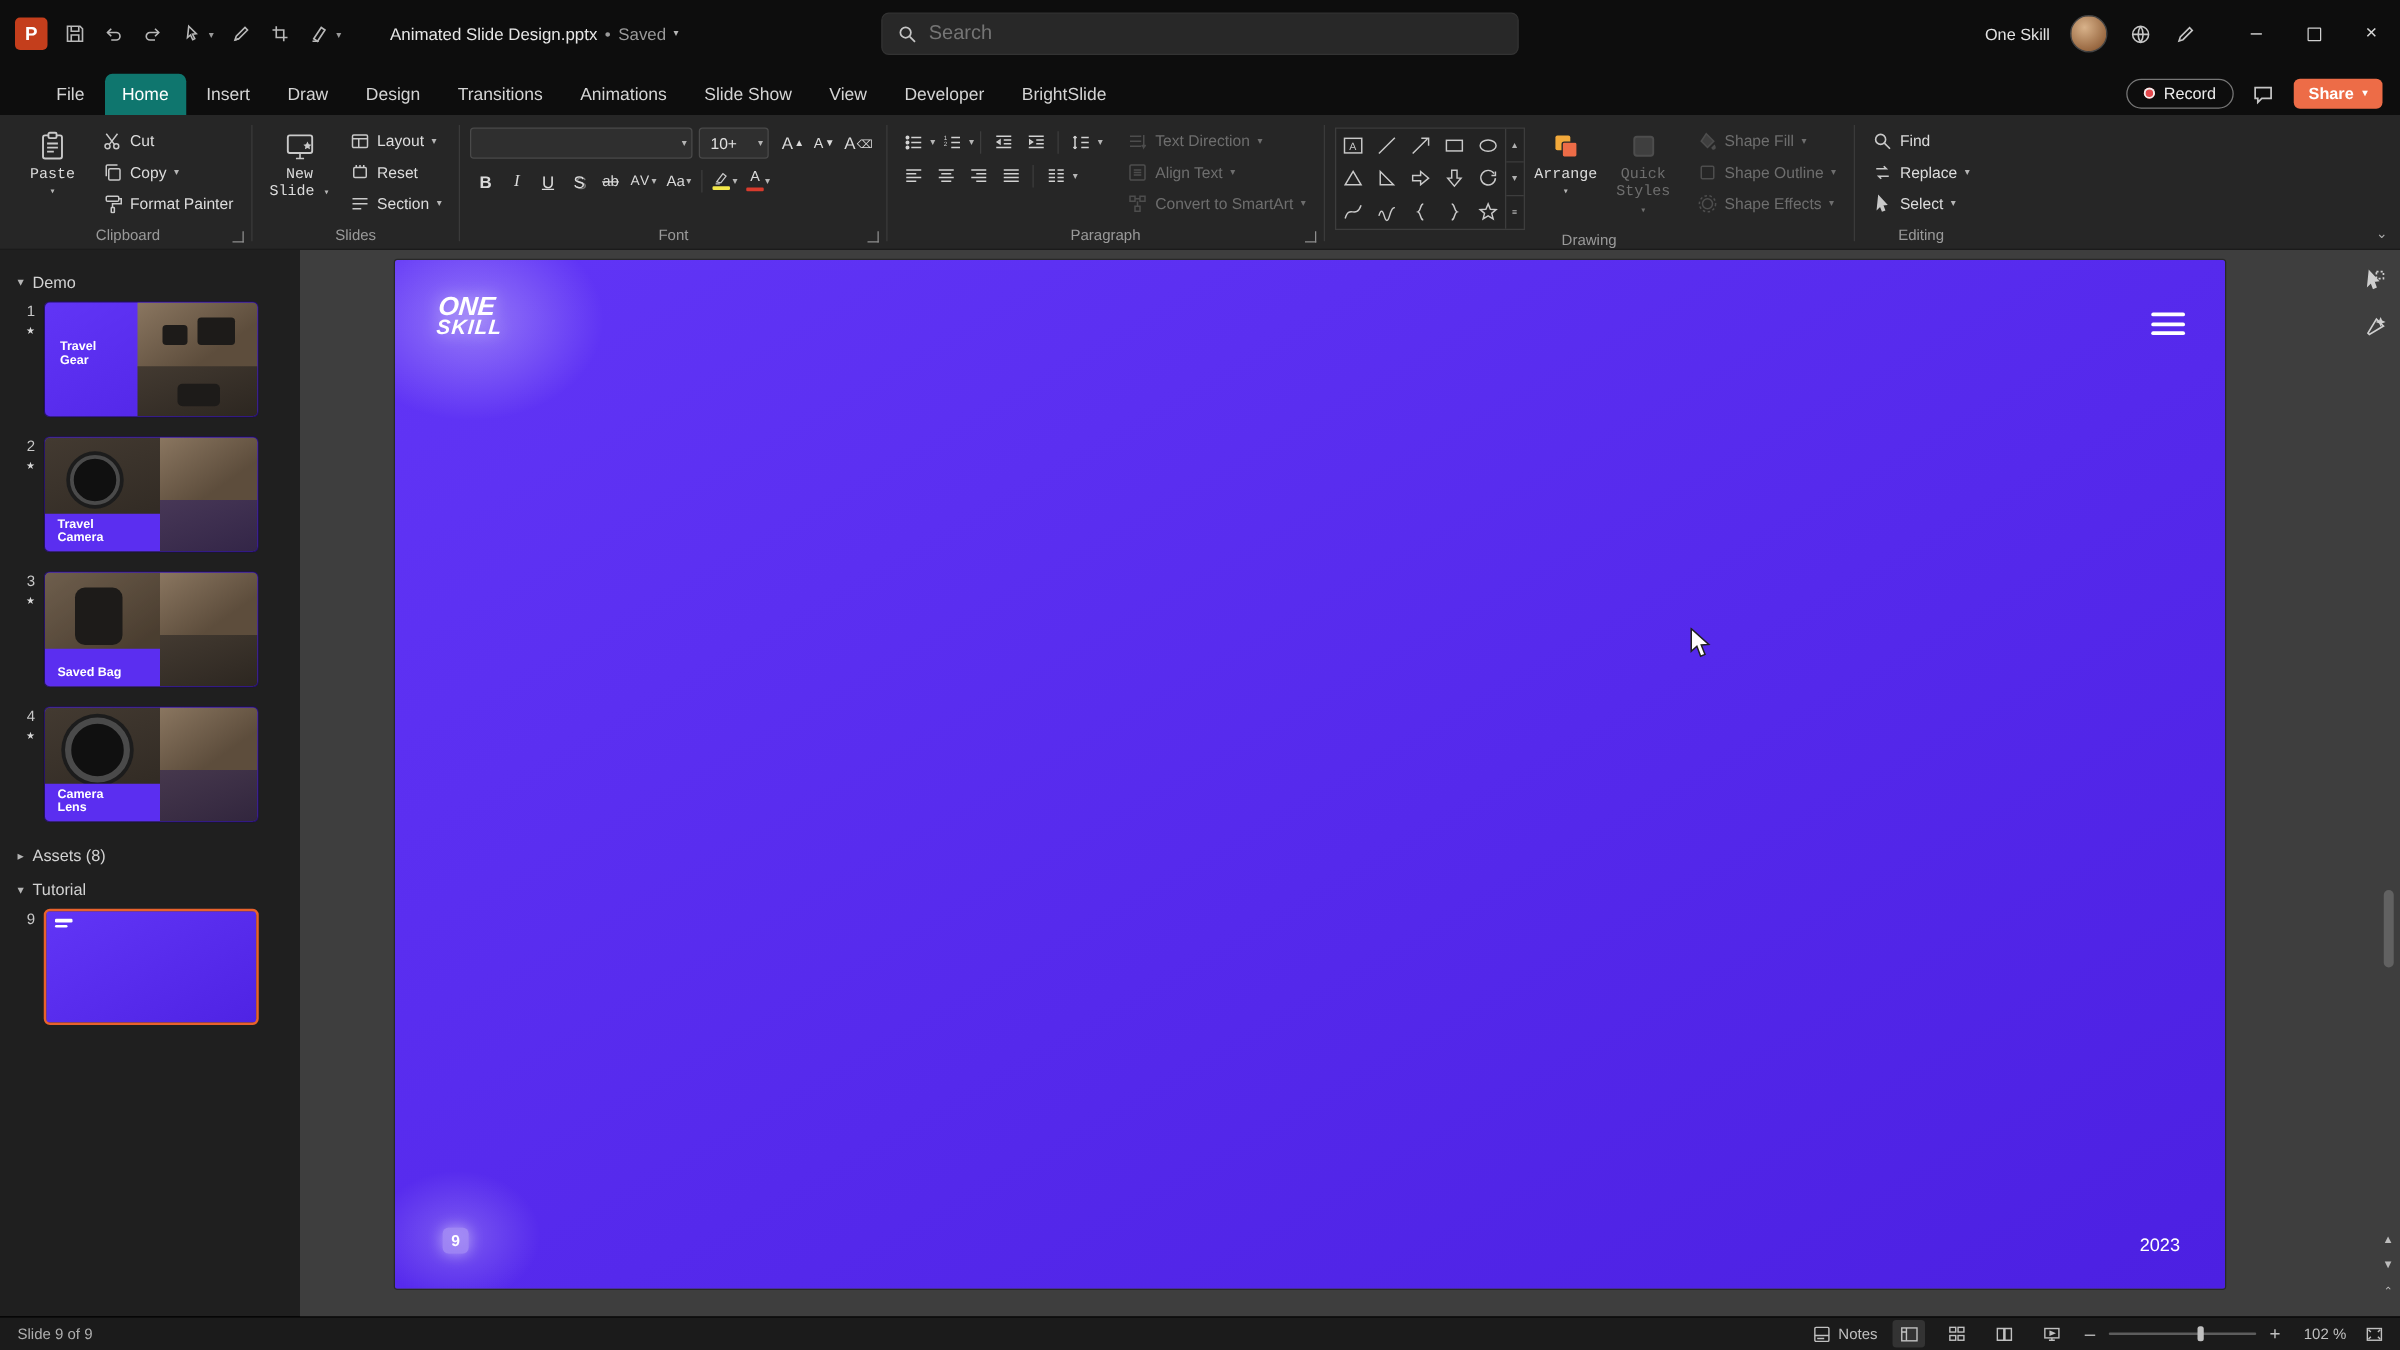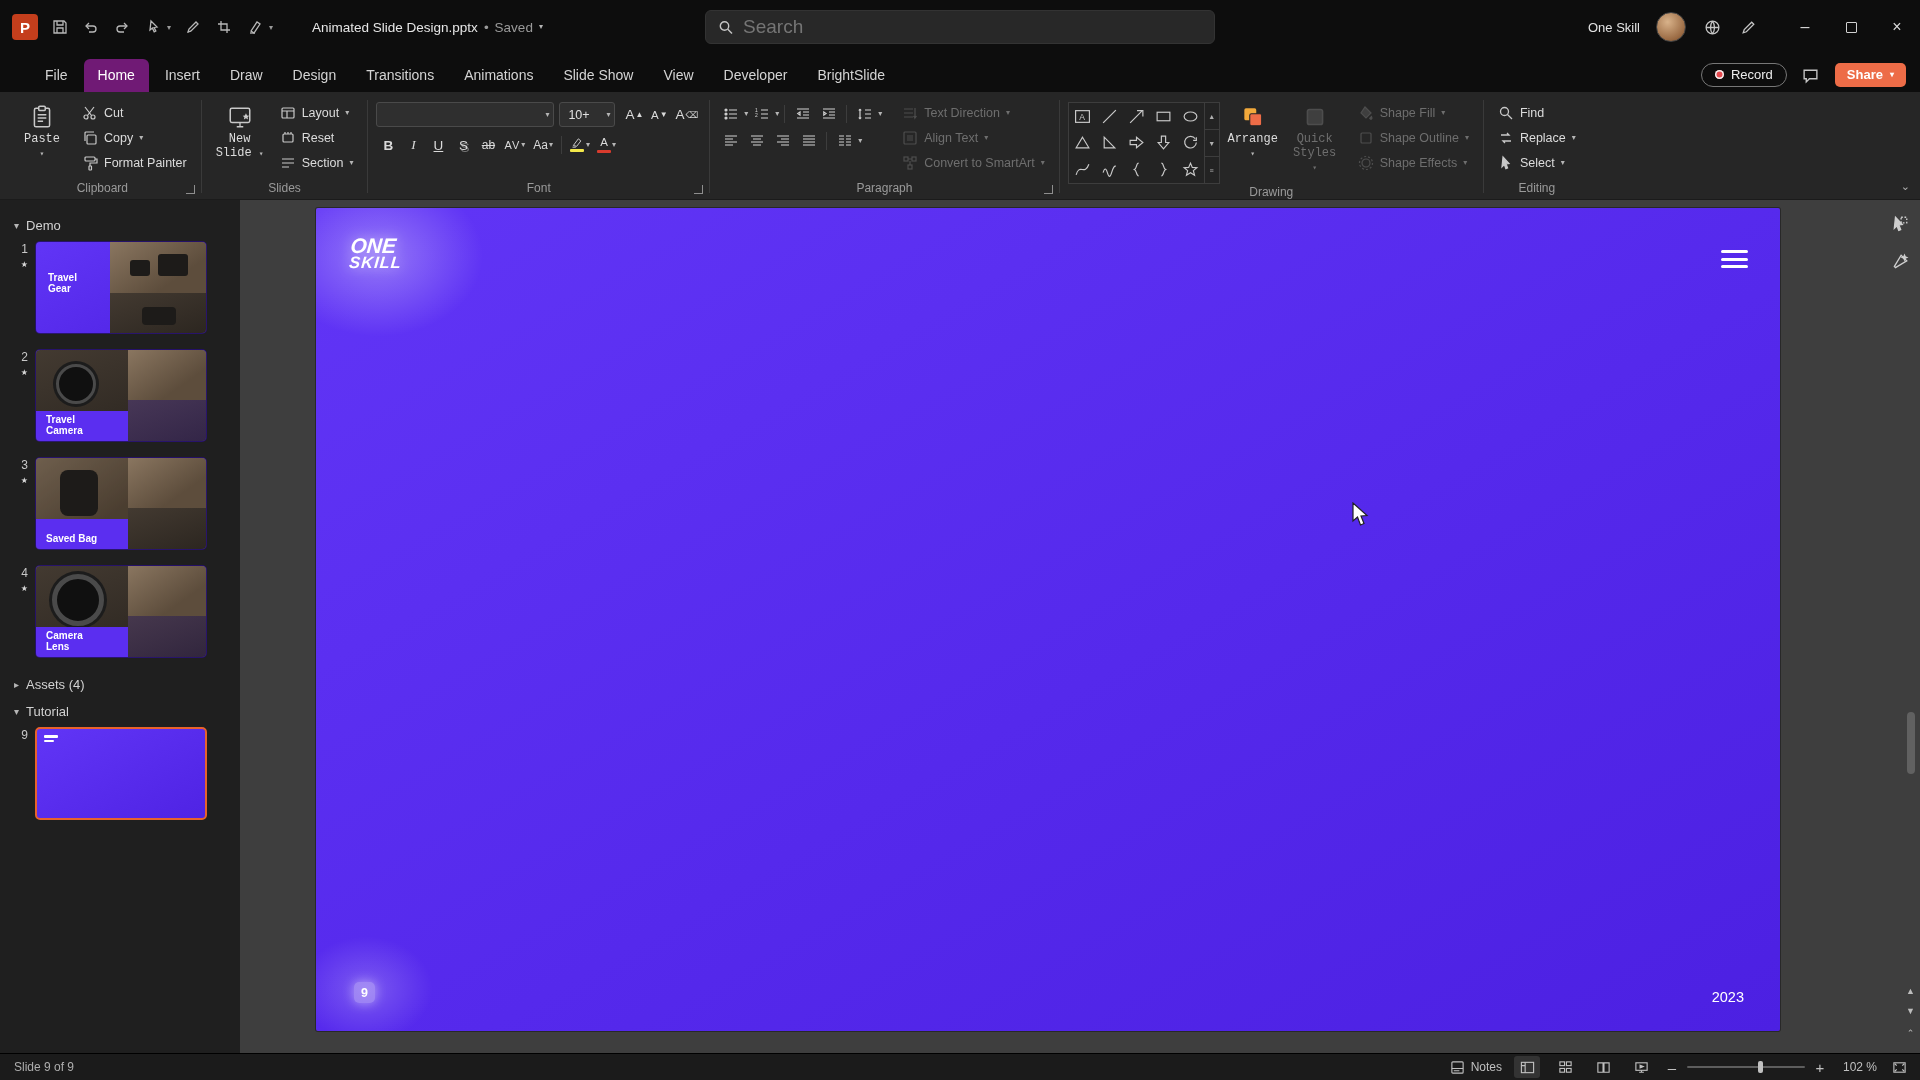--- a/index.html
+++ b/index.html
@@ -13,36 +13,36 @@
   .pp-logo { width:26px; height:26px; border-radius:4px; background:#c43e1c; color:#fff; font-weight:bold;
     display:flex; align-items:center; justify-content:center; font-size:15px; }
   .qat { width:18px; height:18px; color:#b8b8b8; display:flex; align-items:center; justify-content:center; }
   .qat svg { width:16px; height:16px; }
   .tinycaret { color:#9a9a9a; font-size:8px; margin-left:-8px; }
   .doc-title { display:flex; align-items:center; gap:6px; font-size:13.5px; color:#e6e6e6; margin-left:26px; white-space:nowrap; }
   .doc-title .dim { color:#9a9a9a; }
   .tb-center { position:absolute; left:50%; transform:translateX(-50%); width:510px; }
   .search-pill { height:34px; background:#282828; border:1px solid #333; border-radius:6px;
     display:flex; align-items:center; gap:9px; padding:0 12px; }
-  .search-pill input { flex:1; background:transparent; border:none; outline:none; color:#cfcfcf; font-size:19px;
+  .search-pill input { flex:1; background:transparent; border:none; outline:none; color:#cfcfcf; font-size:16px;
     font-family:"Liberation Sans", sans-serif; }
   .tb-right { margin-left:auto; display:flex; align-items:center; gap:16px; padding-right:0; }
   .user-name { font-size:13px; color:#e2e2e2; }
   .avatar { width:30px; height:30px; border-radius:50%; background:radial-gradient(circle at 38% 32%, #d8b28a, #9a6a43 70%, #6b4527); border:1px solid #444; }
   .tb-icon { width:20px; height:20px; color:#c5c5c5; display:flex; align-items:center; justify-content:center; }
   .tb-icon svg { width:17px; height:17px; }
   .wincontrols { display:flex; height:54px; margin-left:8px; }
   .winbtn { width:46px; height:54px; display:flex; align-items:center; justify-content:center; color:#d8d8d8; font-size:16px; }
   .maxbox { width:11px; height:11px; border:1.4px solid #d0d0d0; border-radius:1px; }
 
   
   .tabsrow { height:38px; background:#0d0d0d; display:flex; align-items:flex-end; flex:none; position:relative; }
   .tabs { display:flex; align-items:flex-end; padding-left:31px; gap:2px; }
   .tab { padding:8px 14px 9px; font-size:14px; color:#d4d4d4; border-radius:6px 6px 0 0; white-space:nowrap; }
-  .tab.active { background:#701a75; color:#fff; }
+  .tab.active { background:#0f766e; color:#fff; }
   .tabs-right { margin-left:auto; display:flex; align-items:center; gap:14px; padding:0 14px 5px 0; }
   .record-pill { display:flex; align-items:center; gap:7px; border:1px solid #777; border-radius:14px;
     padding:3px 13px 4px; font-size:13px; color:#ececec; }
   .rec-dot { width:9px; height:9px; border-radius:50%; background:#e5484d; box-shadow:0 0 0 1.5px #f0f0f0 inset; }
   .share-pill { display:flex; align-items:center; gap:7px; background:#ed6c47; border-radius:5px;
     padding:4px 12px 5px; font-size:13px; color:#fff; font-weight:bold; }
   .share-pill .caret { color:#fff; }
 
   
   .ribbon { height:108px; background:#262626; display:flex; flex:none; padding:4px 0 0 6px; position:relative;
@@ -753,21 +753,21 @@
           <div class="lenscirc" style="left:16px; top:8px; width:52px; height:52px; border-width:5px;"></div>
           <div class="photo ph-a" style="right:0; top:0; width:78px; height:50px;"></div>
           <div class="photo ph-b" style="right:0; bottom:0; width:78px; height:41px; opacity:.85;"></div>
           <div class="purplestrip" style="width:92px; height:30px;"></div>
           <div class="t-title" style="left:10px; bottom:5px;">Camera Lens</div>
         </div>
       </div>
 
       <div class="sec-header">
         <span class="sec-tri">▸</span>
-        <span>Assets (4)</span>
+        <span>Assets (8)</span>
       </div>
       <div class="sec-header">
         <span class="sec-tri">▾</span>
         <span>Tutorial</span>
       </div>
 
       <div class="slide-item">
         <div class="snumcol">
           <span class="snum">9</span>
         </div>

